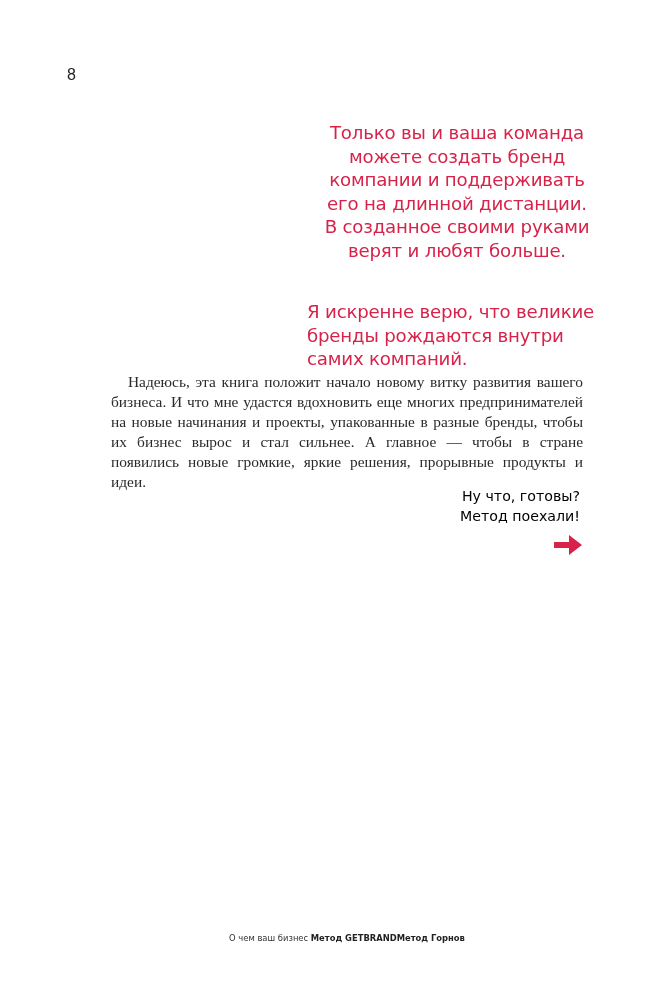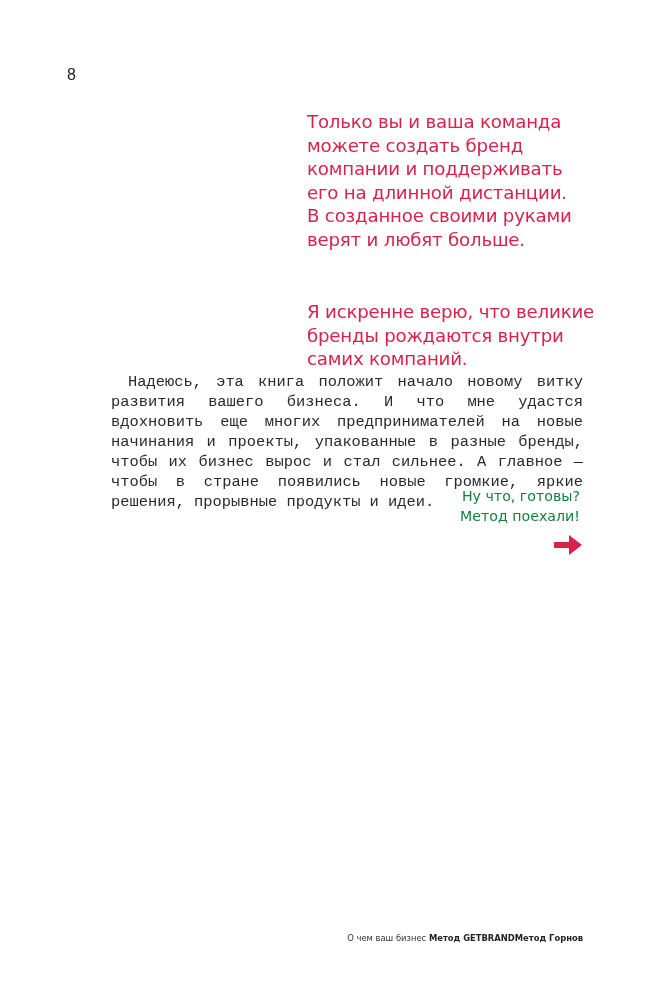--- a/index.html
+++ b/index.html
@@ -6,39 +6,39 @@
     body { width: 661px; height: 1000px; position: relative; overflow: hidden; }
     .page-number {
       position: absolute; left: 67px; top: 66px;
       font-family: "Liberation Sans", sans-serif; font-size: 16px; color: #222;
     }
     .quote {
       position: absolute; left: 307px; width: 300px;
       font-family: "DejaVu Sans", sans-serif; font-size: 18.2px; line-height: 23.5px;
       color: #d7234a; letter-spacing: -0.2px;
     }
-    .quote1 { top: 110px; }
+    .quote1 { top: 121px; text-align: center; }
     .quote2 { top: 300px; }
     .quote p { margin: 0; white-space: pre-line; }
     .body-text {
       position: absolute; left: 111px; top: 372px; width: 472px;
-      font-family: Liberation Mono, monospace; font-size: 15.4px; line-height: 20px;
+      font-family: Liberation Serif, serif; font-size: 15.4px; line-height: 20px;
       color: #2a2a2a; text-align: justify;
     }
     .body-text p { margin: 0; text-indent: 17px; }
     .cta {
       position: absolute; right: 81px; top: 486px; text-align: right;
-      font-family: "DejaVu Sans", sans-serif; font-size: 14.2px; line-height: 20px; color: #15803d;
+      font-family: "DejaVu Sans", sans-serif; font-size: 14.2px; line-height: 20px; color: #000000;
     }
     .cta p { margin: 0; }
     .arrow { position: absolute; left: 554px; top: 534px; width: 28px; height: 22px; }
     .footer {
       position: absolute; top: 933px; left: 111px; width: 472px;
       font-family: "DejaVu Sans", sans-serif; font-size: 8.4px; color: #333;
-      display: flex; justify-content: flex-end;
+      display: flex; justify-content: center;
     }
     .footer b { font-weight: bold; color: #222; }
   </style>
 </head>
 <body>
 
 <div class="page-number">8</div>
 
 <div class="quote quote1">
   <p>Только вы и ваша команда

